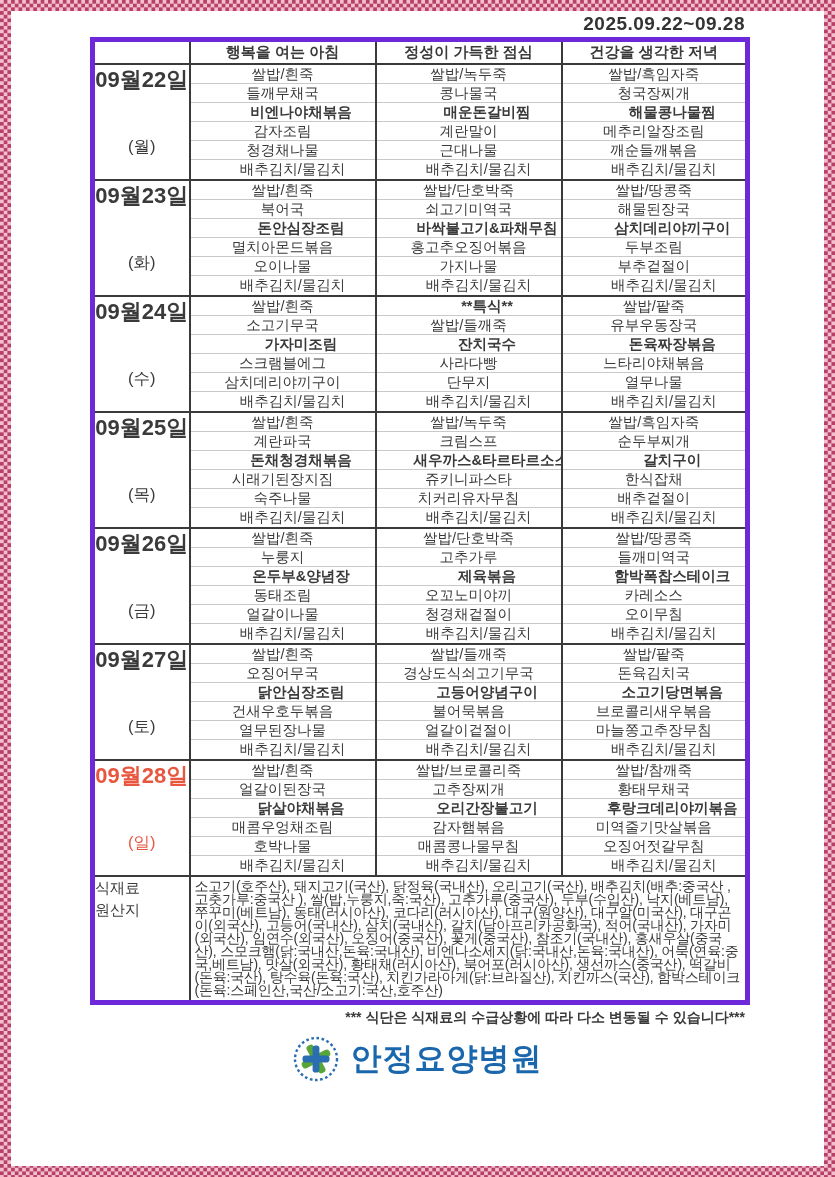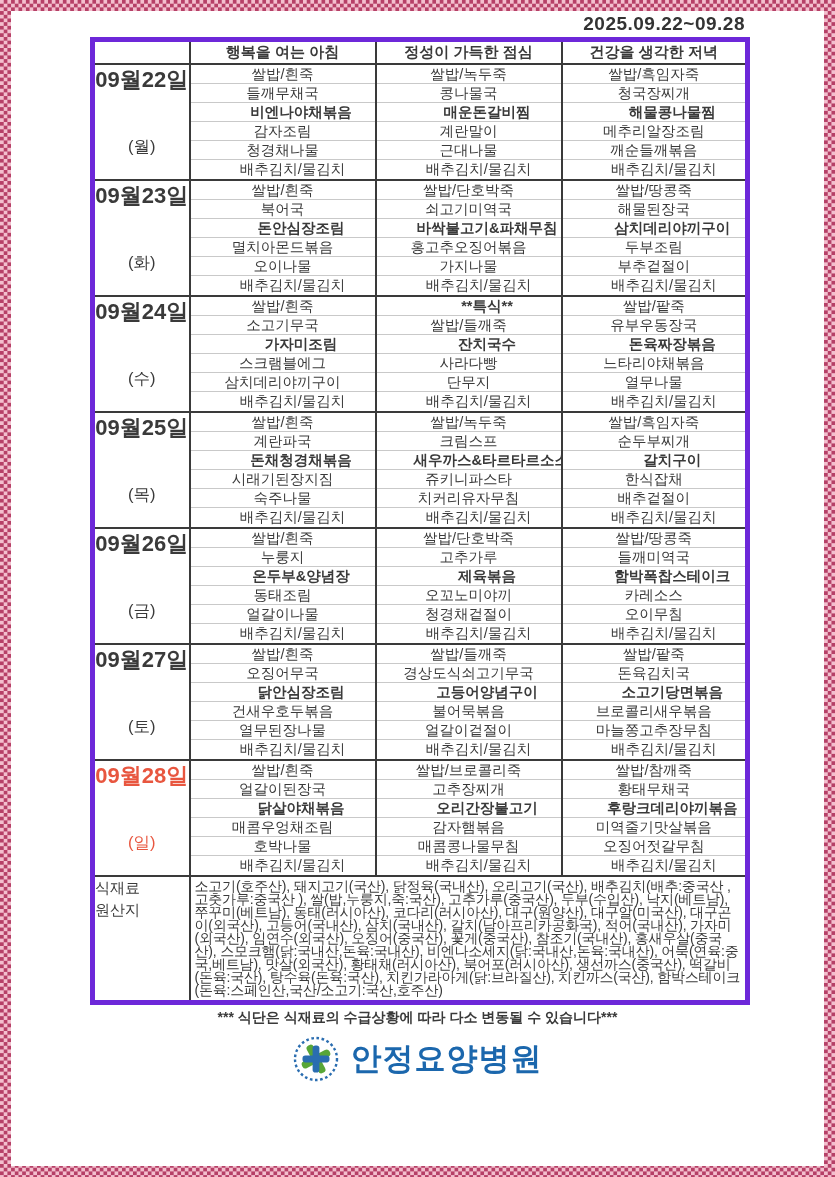--- a/index.html
+++ b/index.html
@@ -99,21 +99,21 @@
     font-size:14px;
     line-height:13px;
     padding:3px 4px 3px 4px !important;
     vertical-align:top;
     letter-spacing:-0.2px;
     word-break:break-all;
     height:72px;
   }
   .disclaimer{
     margin-top:4px;
-    text-align:center;
+    text-align:right;
     font-size:14px;
     font-weight:700;
     color:#3a3a3a;
   }
   .logo{
     margin-top:7px;
     display:flex;
     align-items:center;
     justify-content:center;
     gap:12px;

